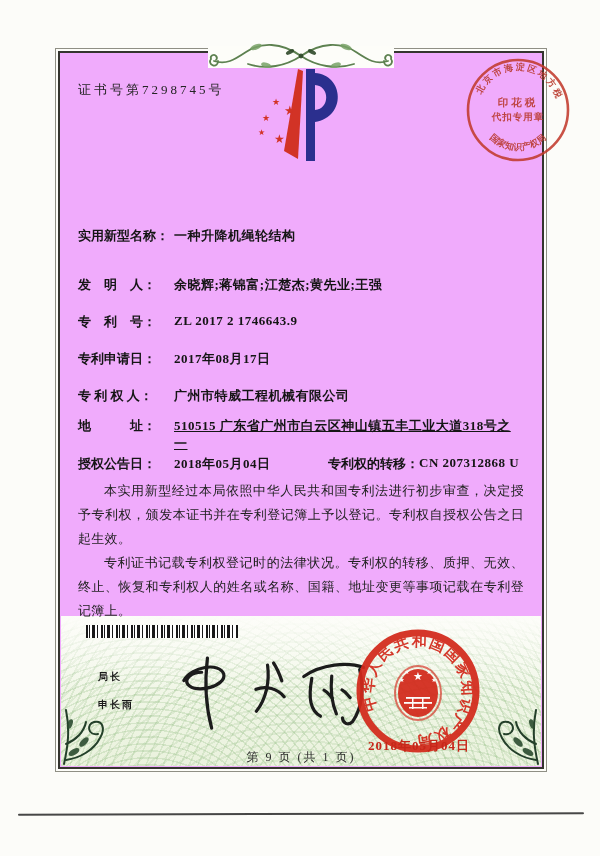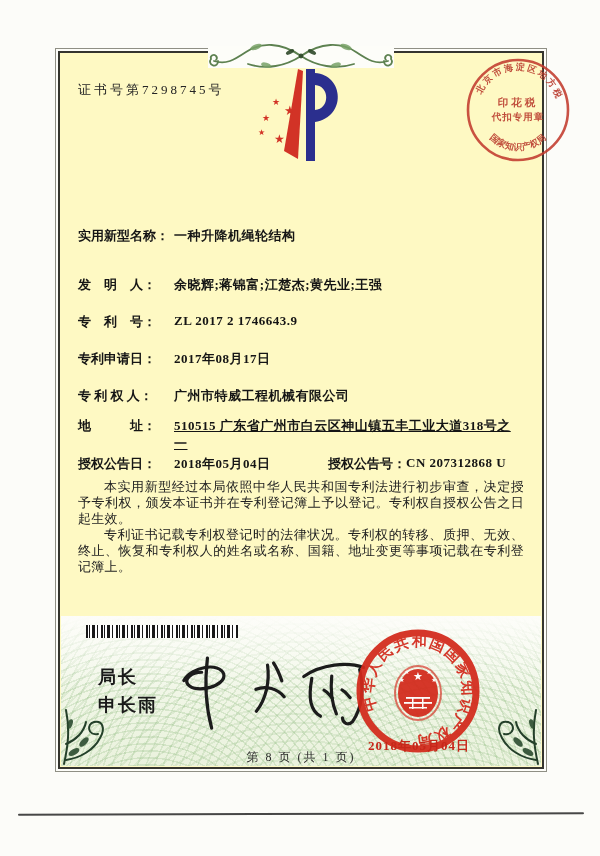--- a/index.html
+++ b/index.html
@@ -5,21 +5,21 @@
   html,body{margin:0;padding:0;}
   body{
     width:600px;height:856px;position:relative;overflow:hidden;
     background:#fcfcf9;
     font-family:"Liberation Serif","DejaVu Serif",serif;
     color:#1c1c1c;
   }
   
   .cert{
     position:absolute;left:55px;top:48px;width:490px;height:722px;
-    background:#fef9c3;
+    background:#f0abfc;
     border:1px solid #8f8f85;
     box-shadow:inset 0 0 0 2px #fdfdf9, inset 0 0 0 4px #35352f;
   }
   .cert-inner{position:absolute;inset:0;}
   .guilloche{
     position:absolute;left:5px;right:5px;bottom:5px;height:150px;
     background:
       linear-gradient(to bottom, rgba(253,253,249,1) 0%, rgba(253,253,249,0) 50%),
       repeating-radial-gradient(circle at 18% 165%, rgba(140,185,125,.25) 0 1.5px, transparent 1.5px 7px),
       repeating-radial-gradient(circle at 82% 175%, rgba(140,185,125,.22) 0 1.5px, transparent 1.5px 8px),
@@ -34,32 +34,32 @@
     position:absolute;left:0;top:118px;width:100%;text-align:center;
     font-size:30px;font-weight:bold;letter-spacing:7px;color:#111;
   }
   .fields{position:absolute;left:22px;top:0;width:446px;font-size:13px;color:#151515;font-weight:bold;}
   .frow{position:absolute;left:0;white-space:nowrap;}
   .flabel{display:inline-block;min-width:96px;vertical-align:top;}
   .fvalue{display:inline-block;vertical-align:top;letter-spacing:.5px;}
   .fvalue.wrap{white-space:normal;width:340px;text-decoration:underline;}
   .fpair2{position:absolute;left:250px;top:0;white-space:nowrap;}
   .paras{
-    position:absolute;left:22px;top:430px;width:446px;font-size:13px;line-height:16px;
+    position:absolute;left:22px;top:430px;width:446px;font-size:13px;line-height:24px;
     text-align:justify;color:#222;letter-spacing:.3px;
   }
   .paras p{margin:0;text-indent:2em;}
   .barcode{
     position:absolute;left:30px;top:576px;width:152px;height:13px;
     background:repeating-linear-gradient(90deg,#181818 0 2px,#fff 2px 3px,#181818 3px 4px,#fff 4px 6px,#181818 6px 9px,#fff 9px 11px,#181818 11px 12px,#fff 12px 15px);
   }
   .issuer{
     position:absolute;left:42px;top:614px;
     font-family:"Liberation Sans","DejaVu Sans",sans-serif;
-    font-weight:bold;font-size:18px;color:#1a1a1a;line-height:28px;letter-spacing:2px;
+    font-weight:bold;font-size:10px;color:#1a1a1a;line-height:28px;letter-spacing:2px;
   }
   .signature{position:absolute;left:116px;top:594px;width:205px;height:95px;transform:rotate(-1deg);}
   .big-seal{position:absolute;left:298px;top:578px;width:128px;height:128px;opacity:.93;}
   .seal-date{
     position:absolute;left:292px;top:688px;width:142px;text-align:center;
     color:#c6271a;font-weight:bold;font-size:13px;letter-spacing:1px;
   }
   .page-footer{
     position:absolute;left:0;top:700px;width:100%;text-align:center;font-size:12px;color:#2a2a2a;letter-spacing:2px;
   }
@@ -139,21 +139,21 @@
         </div>
         <div class="frow" style="top:338px">
           <span class="flabel">专 利 权 人：</span><span class="fvalue">广州市特威工程机械有限公司</span>
         </div>
         <div class="frow" style="top:368px">
           <span class="flabel">地　　　址：</span><span class="fvalue wrap">510515 广东省广州市白云区神山镇五丰工业大道318号之一</span>
         </div>
         <div class="frow" style="top:406px">
           <span class="flabel">授权公告日：</span><span class="fvalue">2018年05月04日</span>
           <span class="fpair2">
-            <span class="flabel" style="min-width:0">授权公告号：</span><span class="fvalue">CN 207312868 U</span>
+            <span class="flabel" style="min-width:0">专利权的转移：</span><span class="fvalue">CN 207312868 U</span>
           </span>
         </div>
       </div>
 
       <div class="paras">
         <p>本实用新型经过本局依照中华人民共和国专利法进行初步审查，决定授予专利权，颁发本证书并在专利登记簿上予以登记。专利权自授权公告之日起生效。</p>
         <p>专利证书记载专利权登记时的法律状况。专利权的转移、质押、无效、终止、恢复和专利权人的姓名或名称、国籍、地址变更等事项记载在专利登记簿上。</p>
       </div>
 
       <div class="barcode"></div>
@@ -197,21 +197,21 @@
           <text x="80" y="55" font-size="6" fill="#ffffff" text-anchor="middle">★</text>
           <rect x="52" y="70" width="24" height="1.8" fill="#fff"></rect>
           <rect x="50" y="75" width="28" height="1.8" fill="#fff"></rect>
           <rect x="55" y="80" width="18" height="1.5" fill="#fff"></rect>
           <rect x="58" y="70" width="1.5" height="12" fill="#fff"></rect>
           <rect x="68" y="70" width="1.5" height="12" fill="#fff"></rect>
         </g>
       </svg>
       <div class="seal-date">2018年05月04日</div>
 
-      <div class="page-footer">第 8 页 (共 1 页)</div>
+      <div class="page-footer">第 9 页 (共 1 页)</div>
 
       <svg class="corner left" viewBox="0 0 58 66">
         <g fill="none" stroke="#24402a" stroke-width="2" stroke-linecap="round">
           <path d="M5,62 C9,44 11,28 7,8"></path>
           <path d="M7,58 C21,56 35,48 41,36 C47,26 43,18 35,20 C27,22 29,34 39,32"></path>
           <path d="M7,42 C17,38 25,30 27,20"></path>
         </g>
         <g fill="#2c4c30" opacity=".9">
           <ellipse cx="15" cy="50" rx="6" ry="3" transform="rotate(-30 15 50)"></ellipse>
           <ellipse cx="25" cy="40" rx="6" ry="3" transform="rotate(-45 25 40)"></ellipse>

